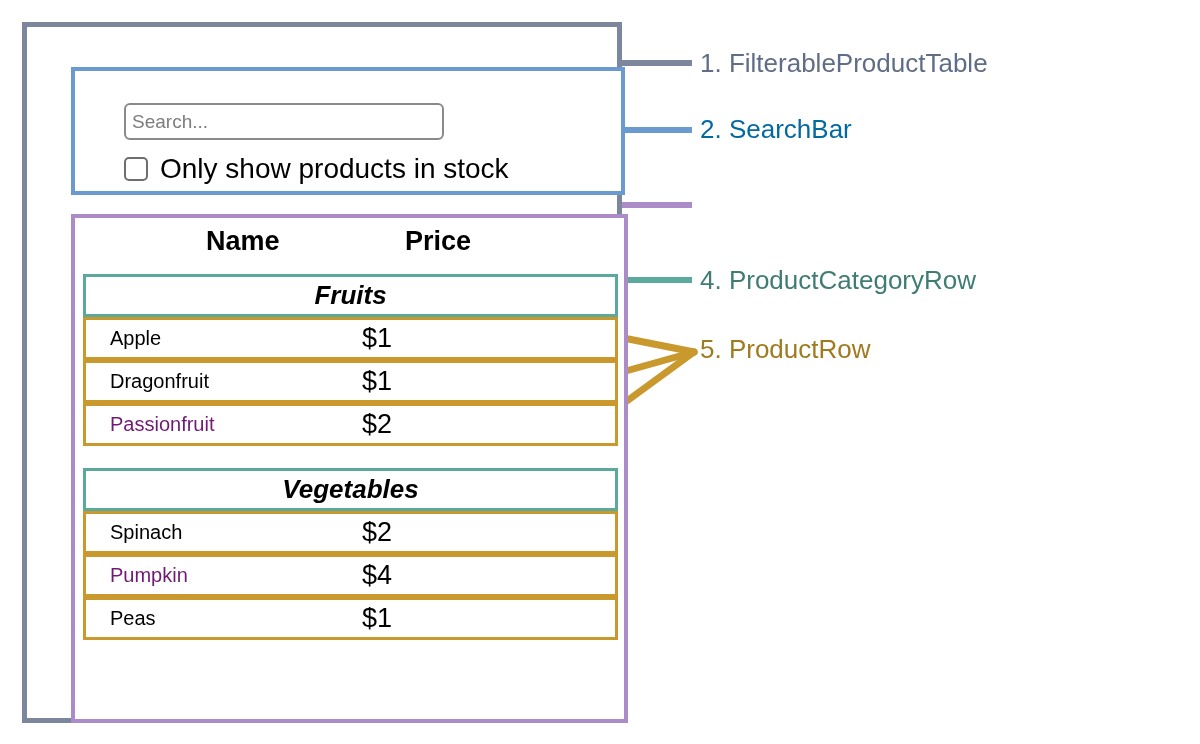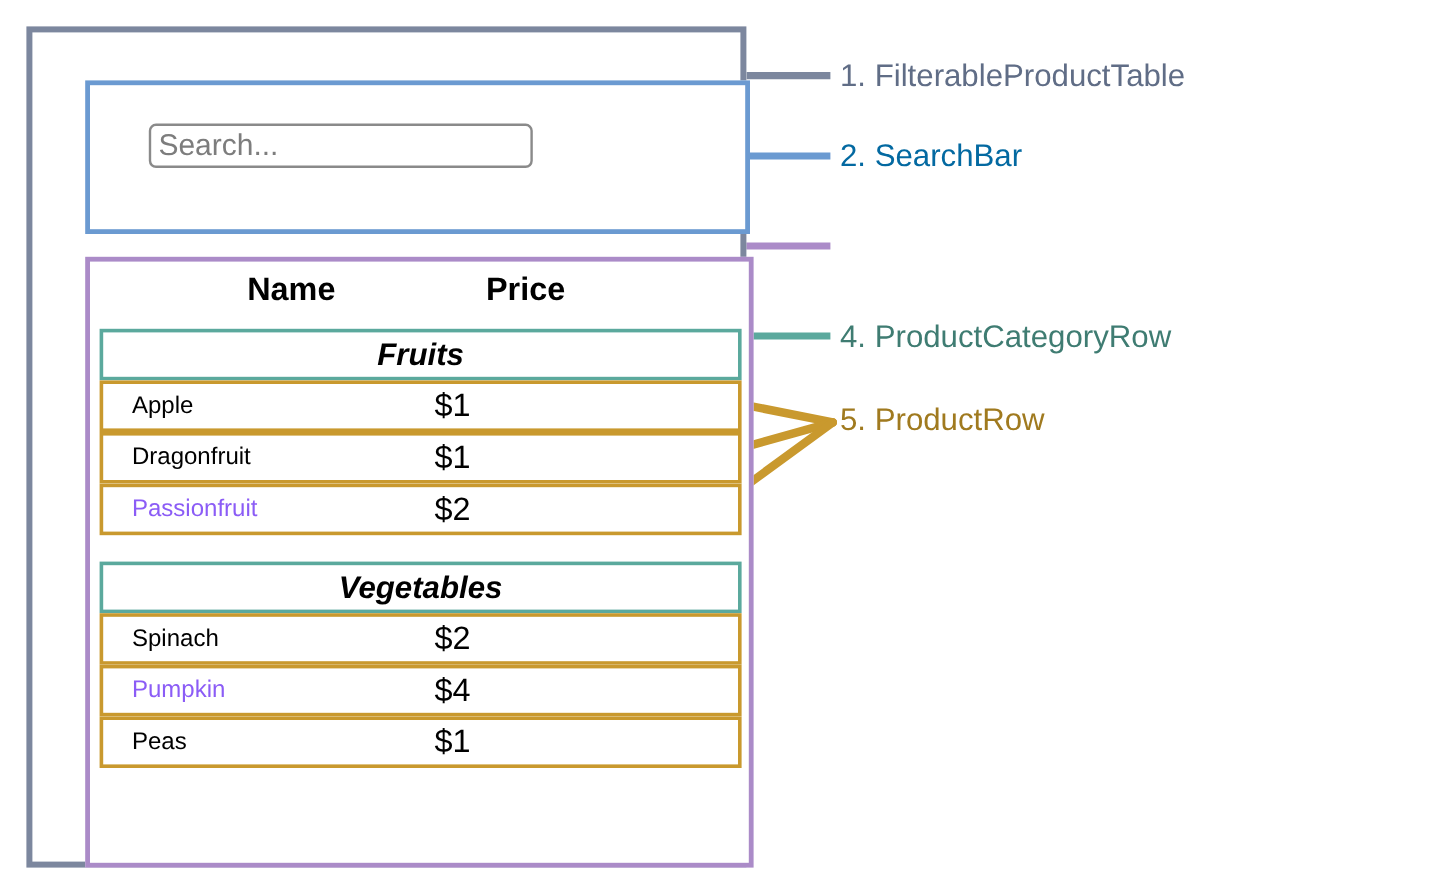--- a/index.html
+++ b/index.html
@@ -58,21 +58,21 @@
     position: absolute;
     left: 49px;
     top: 32px;
     width: 320px;
     height: 37px;
     border: 2px solid #8a8a8a;
     border-radius: 6px;
     box-sizing: border-box;
     background: #ffffff;
     font-family: "Liberation Sans", sans-serif;
-    font-size: 25px;
+    font-size: 19px;
     color: #7f1d1d;
     padding: 0 6px;
     line-height: 33px;
     outline: none;
   }
   .search-input::placeholder {
     color: #7d7d7d;
     opacity: 1;
   }
   .checkbox-row {
@@ -163,21 +163,21 @@
     display: flex;
     align-items: center;
   }
   .prod-name {
     position: absolute;
     left: 24px;
     font-size: 20px;
     color: #000000;
     line-height: 27px;
   }
-  .prod-name.out-of-stock { color: #8b5cf6; }
+  .prod-name.out-of-stock { color: #701a75; }
   .prod-price {
     position: absolute;
     left: 276px;
     font-size: 27px;
     color: #000000;
     line-height: 27px;
   }
   .group-gap { height: 22px; }
 
   
@@ -210,20 +210,24 @@
 
     <path d="M 583 330 L 694 352" stroke="#c9992e" stroke-width="7" fill="none" stroke-linecap="round"></path>
     <path d="M 583 383 L 694 352" stroke="#c9992e" stroke-width="7" fill="none" stroke-linecap="round"></path>
     <path d="M 583 433 L 694 352" stroke="#c9992e" stroke-width="7" fill="none" stroke-linecap="round"></path>
   </svg>
 
   <div class="outer-frame">
 
     <div class="search-bar">
       <input class="search-input" type="text" placeholder="Search..." style="">
+      <div class="checkbox-row">
+        <span class="checkbox-box"></span>
+        <span class="checkbox-label">Only show products in stock</span>
+      </div>
     </div>
 
     <div class="product-table">
 
       <div class="table-head">
         <span class="th th-name">Name</span>
         <span class="th th-price">Price</span>
       </div>
 
       <div class="rows">

